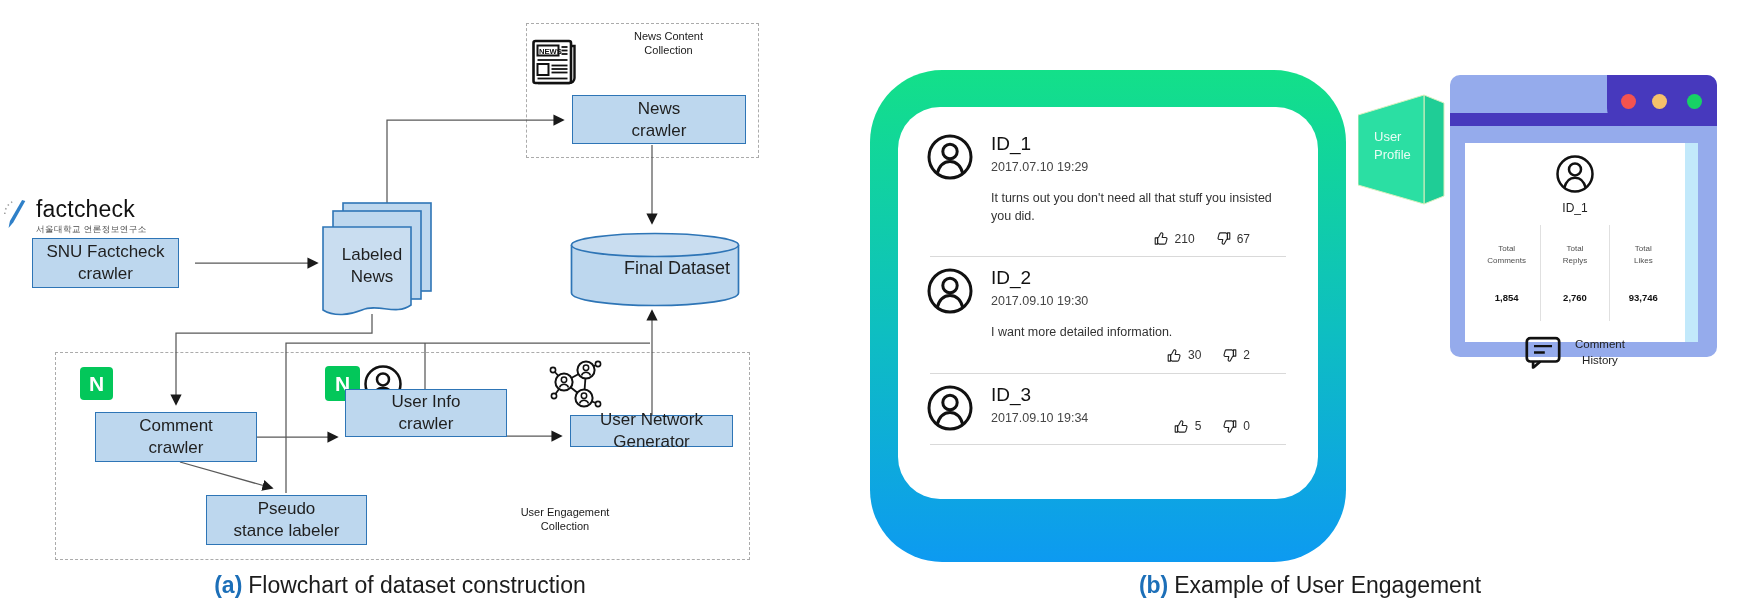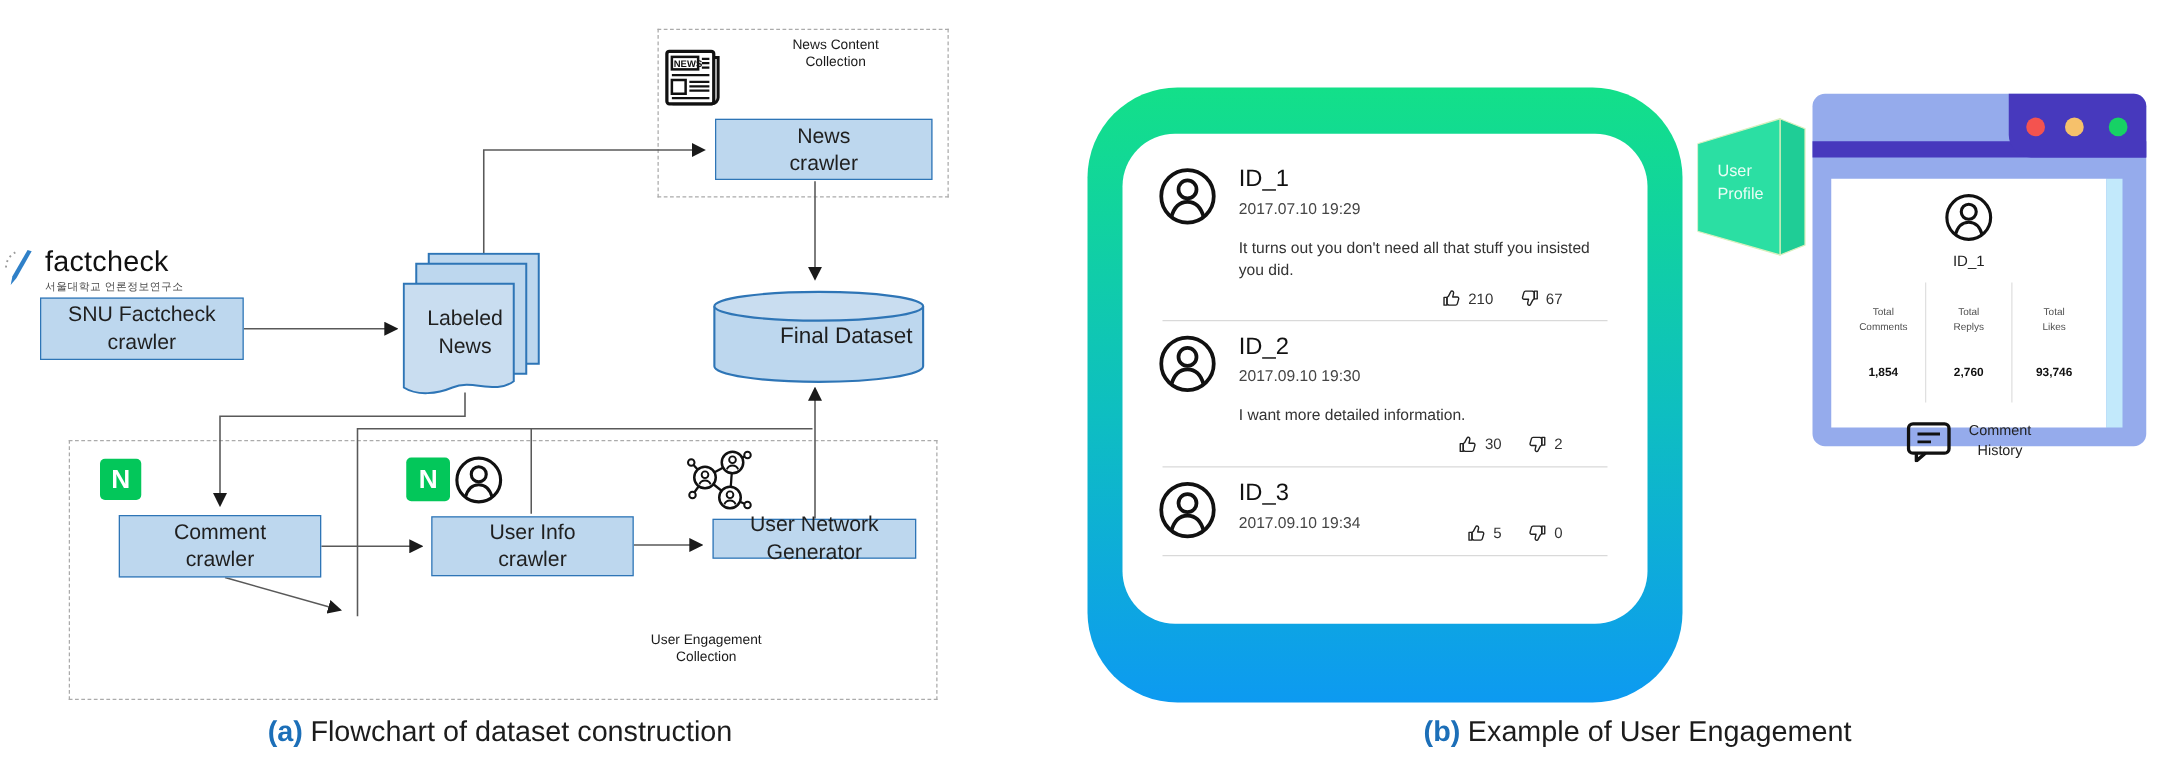--- a/index.html
+++ b/index.html
@@ -150,21 +150,21 @@
     <svg width="28" height="36" viewBox="0 0 30 36">
       <path d="M3 18 A15 15 0 0 1 11 5" stroke="#9a9a9a" stroke-width="1.6" stroke-dasharray="1.6 3.2" fill="none"></path>
       <path d="M25 4 L12 27 L7 33 L8.5 25.5 L21.5 3 Z" fill="#2f80c8"></path>
     </svg>
     <div>
       <div class="fc-brand"><span>fact</span><b>check</b></div>
       <div class="fc-sub">서울대학교 언론정보연구소</div>
     </div>
   </div>
 
-  <div class="node" style="left:32px;top:238px;width:163px;height:50px;">SNU Factcheck
+  <div class="node" style="left:32px;top:238px;width:147px;height:50px;">SNU Factcheck
 crawler</div>
 
   <svg class="abs" style="left:322px;top:202px;z-index:3;" width="110" height="118" viewBox="0 0 110 118">
     <g fill="#bdd7ee" stroke="#2e75b6" stroke-width="1.6">
       <rect x="21" y="1" width="88" height="88"></rect>
       <rect x="11" y="9" width="88" height="88"></rect>
       <path d="M1 25 H89 V103 C74 114 56 101 40 108 C28 113 12 115 1 108 Z" fill="#c9ddf0"></path>
     </g>
   </svg>
   <div class="ln-label">Labeled
@@ -210,29 +210,31 @@
     </div>
   <div class="node" style="left:95px;top:412px;width:162px;height:50px;">Comment
 crawler</div>
 
   <div class="naver" style="left:325px;top:366px;width:35px;height:35px;">
       <span>N</span>
     </div>
   <svg class="abs" style="left:363px;top:364px;z-index:3;" width="40" height="40">
       <use href="#user-icon"></use>
     </svg>
-  <div class="node" style="left:345px;top:413px;width:162px;height:48px;">User Info
+  <div class="node" style="left:345px;top:389px;width:162px;height:48px;">User Info
 crawler</div>
 
   <svg class="abs" style="left:548px;top:358px;z-index:3;" width="56" height="52">
       <use href="#net-icon"></use>
     </svg>
   <div class="node" style="left:570px;top:415px;width:163px;height:32px;">User Network
 Generator</div>
 
+  <div class="node" style="left:206px;top:495px;width:161px;height:50px;">Pseudo
+stance labeler</div>
 
   <div class="caption" style="left:120px;">
     <span class="cap-accent">(a)</span><span>Flowchart of dataset construction</span>
   </div>
 
   <div class="big-square">
     <div class="comments-card">
 
       <div class="comment">
         <svg class="c-avatar">

